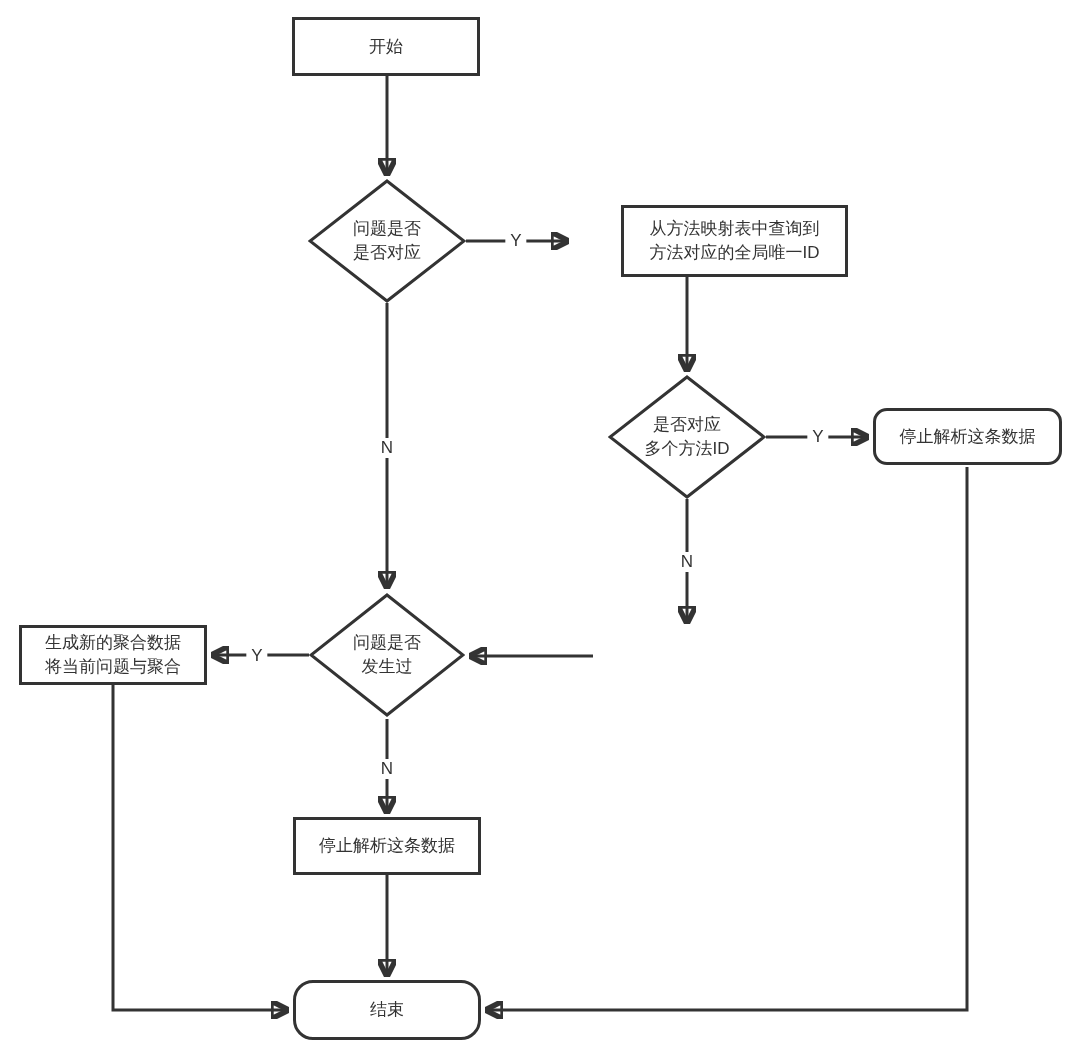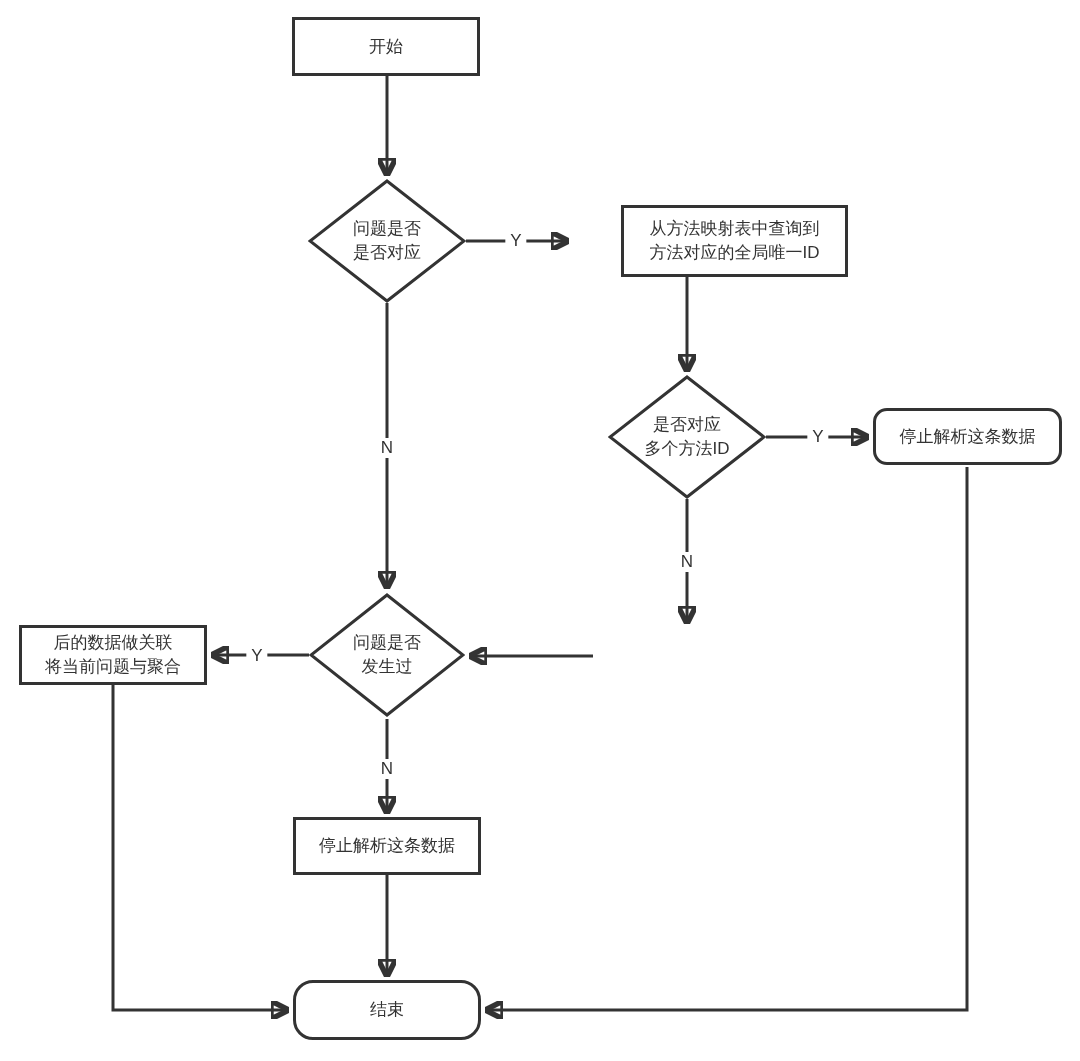--- a/index.html
+++ b/index.html
@@ -98,21 +98,21 @@
       <polygon points="78,2 154,62 78,122 2,62"></polygon>
     </svg>
     <div class="label">
       <span>问题是否</span>
       <span>发生过</span>
     </div>
   </div>
 
   <div class="node rect" style="left:19px; top:625px; width:188px; height:60px;">
     <div class="label">
-      <span>后的数据做关联</span>
+      <span>生成新的聚合数据</span>
       <span>将当前问题与聚合</span>
     </div>
   </div>
 
   <div class="node rect" style="left:293px; top:817px; width:188px; height:58px;">
     <div class="label">
       <span>停止解析这条数据</span>
     </div>
   </div>
 

